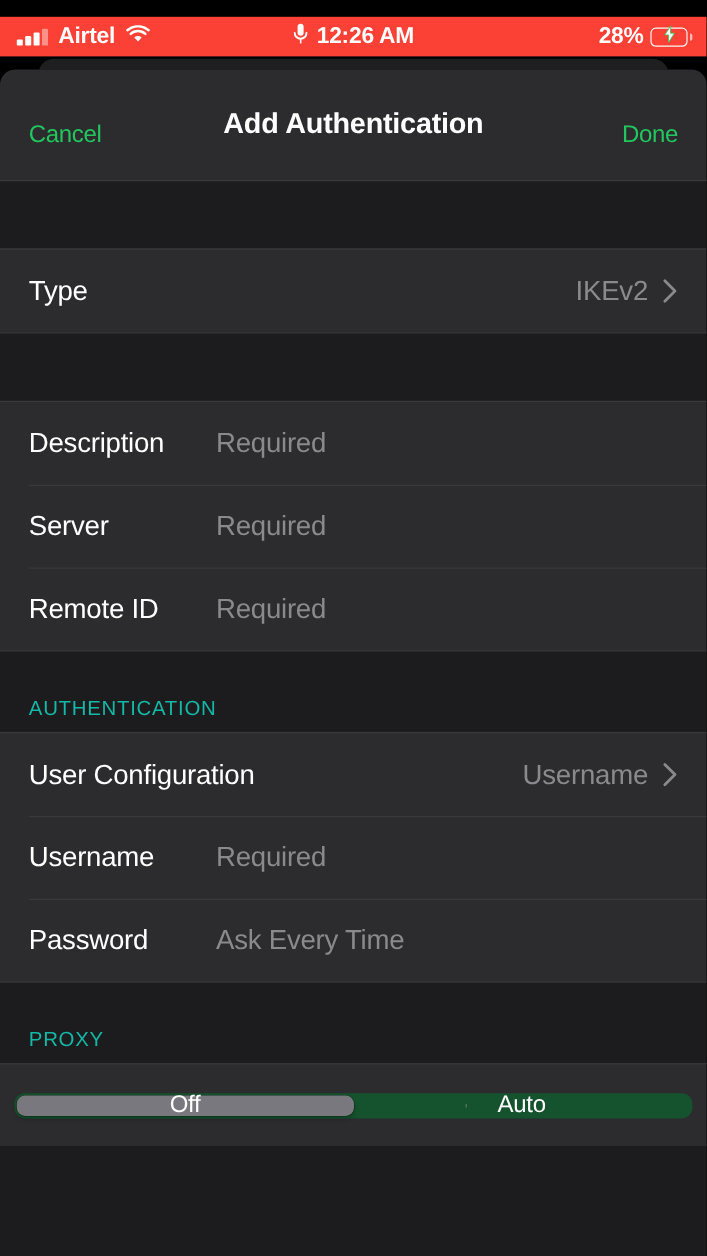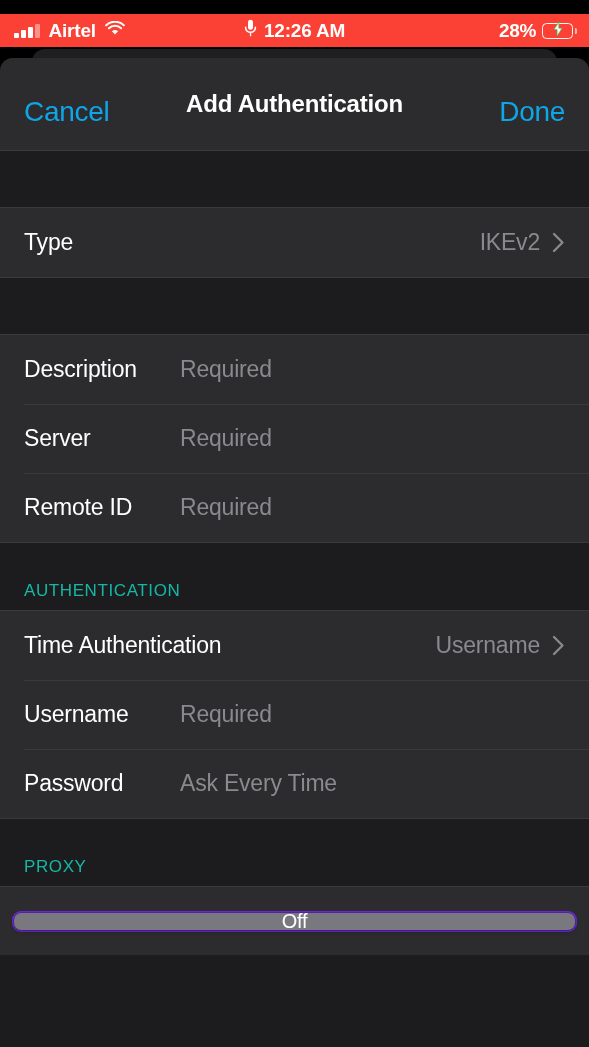--- a/index.html
+++ b/index.html
@@ -131,22 +131,22 @@
   .nav-bar {
     position: relative;
     height: 93px;
     background: #2C2C2E;
     border-bottom: 0.5px solid #3A3A3C;
     display: flex;
     align-items: center;
     flex: 0 0 auto;
   }
   .nav-btn {
-    font-size: 28px;
-    color: #0ea5e9;
+    font-size: 20px;
+    color: #22c55e;
     letter-spacing: -0.3px;
     white-space: nowrap;
     margin-top: 16px;
   }
   .nav-cancel { position: absolute; left: 24px; }
   .nav-done   { position: absolute; right: 24px; }
   .nav-title {
     width: 100%;
     text-align: center;
     font-size: 24px;
@@ -227,21 +227,21 @@
     padding: 12px 12px;
     height: 69px;
     display: flex;
     align-items: center;
   }
   .segmented {
     position: relative;
     display: flex;
     width: 100%;
     height: 21px;
-    background: #6d28d9;
+    background: #14532d;
     border-radius: 9px;
     padding: 2px;
   }
   .seg {
     position: relative;
     flex: 1;
     display: flex;
     align-items: center;
     justify-content: center;
     font-size: 20px;
@@ -353,21 +353,21 @@
         <div class="row">
           <span class="row-label">Remote ID</span>
           <span class="row-field">Required</span>
         </div>
       </div>
 
       <div class="section-header">AUTHENTICATION</div>
 
       <div class="group">
         <div class="row">
-          <span class="row-label">Time Authentication</span>
+          <span class="row-label">User Configuration</span>
           <span class="row-value">Username</span>
           <span class="chevron">
             <svg width="13" height="21" viewBox="0 0 13 21">
               <path d="M2 2 L10.5 10.5 L2 19" stroke="#8A8A8E" stroke-width="2.3" fill="none" stroke-linecap="round" stroke-linejoin="round"></path>
             </svg>
           </span>
         </div>
         <div class="row">
           <span class="row-label">Username</span>
           <span class="row-field">Required</span>
@@ -377,18 +377,19 @@
           <span class="row-field">Ask Every Time</span>
         </div>
       </div>
 
       <div class="section-header">PROXY</div>
 
       <div class="segment-row">
         <div class="segmented">
           <div class="seg selected">Off</div>
           <div class="seg-divider" style="left:66.6%"></div>
+          <div class="seg">Auto</div>
         </div>
       </div>
 
     </div>
   </div>
 </div>
 
 </body></html>

